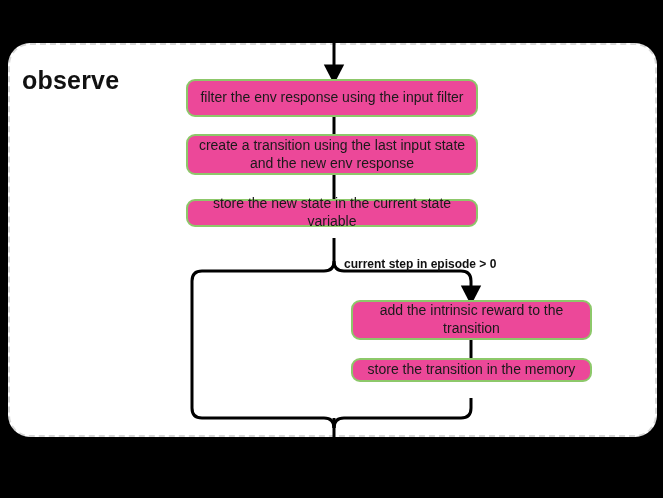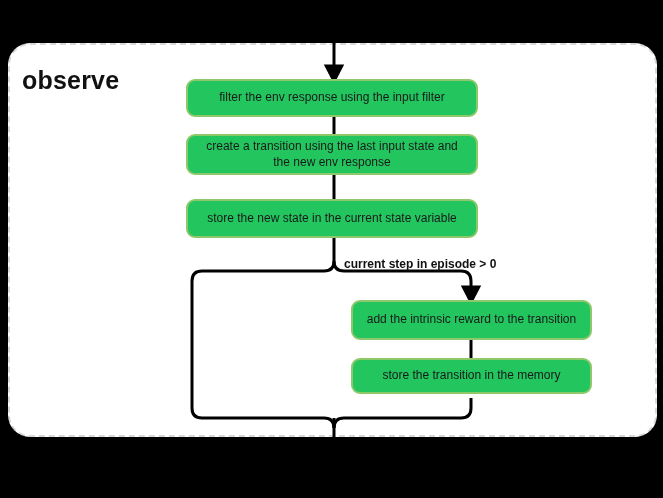--- a/index.html
+++ b/index.html
@@ -46,37 +46,37 @@
     left: 0;
     top: 0;
     width: 663px;
     height: 498px;
     pointer-events: none;
   }
   
   .node {
     position: absolute;
     box-sizing: border-box;
-    background: #22c55e;
+    background: #ec4899;
     border: 2.5px solid #8DC86A;
     border-radius: 9px;
     display: flex;
     align-items: center;
     justify-content: center;
     text-align: center;
     color: #1a1a1a;
-    font-size: 12px;
+    font-size: 14px;
     line-height: 1.28;
     padding: 2px 9px;
   }
   #node-filter       { left: 186px; top: 79px;  width: 292px; height: 38px; }
   #node-create       { left: 186px; top: 134px; width: 292px; height: 41px; }
-  #node-store-state  { left: 186px; top: 199px; width: 292px; height: 39px; }
+  #node-store-state  { left: 186px; top: 199px; width: 292px; height: 28px; }
   #node-add-reward   { left: 351px; top: 300px; width: 241px; height: 40px; }
-  #node-store-trans  { left: 351px; top: 358px; width: 241px; height: 36px; }
+  #node-store-trans  { left: 351px; top: 358px; width: 241px; height: 24px; }
 
   .edge-label {
     position: absolute;
     font-size: 12px;
     font-weight: bold;
     color: #111111;
     white-space: nowrap;
   }
   #label-condition { left: 344px; top: 257px; }
 </style>

